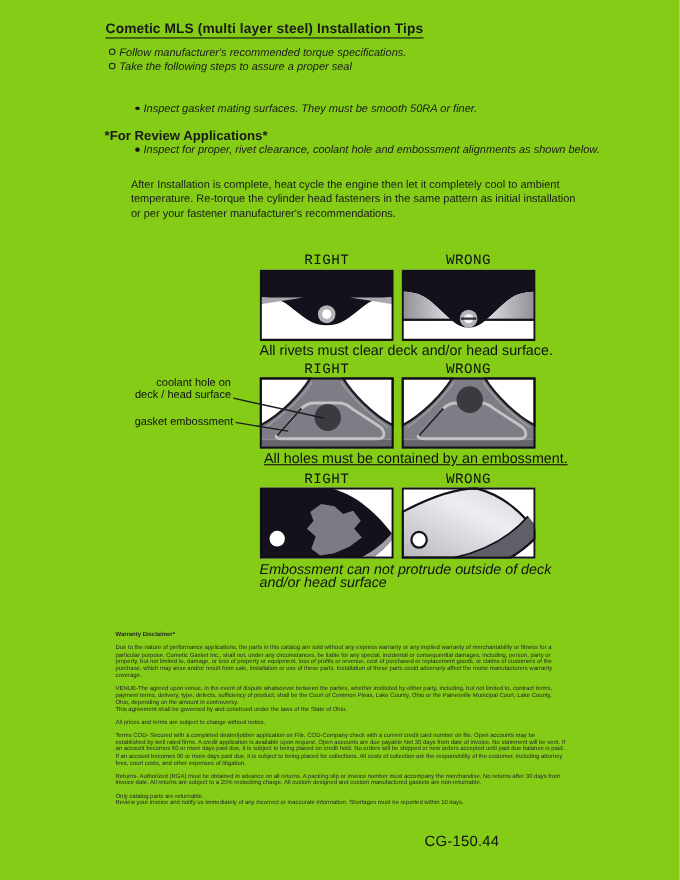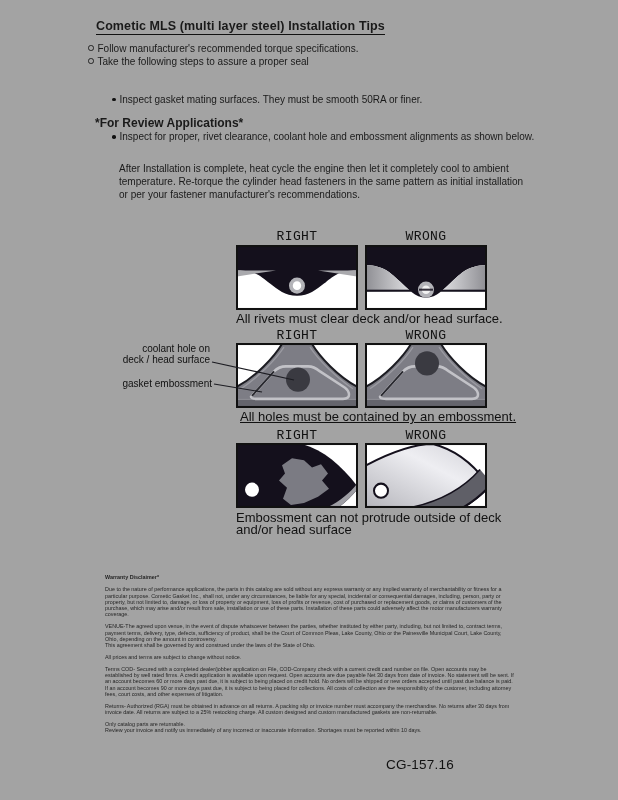--- a/index.html
+++ b/index.html
@@ -1,28 +1,28 @@
 <!DOCTYPE html>
 <html><head>
 <meta charset="utf-8">
 <style>
   html,body{margin:0;padding:0;background:#e9e9e9;}
   .page{
-    position:relative;width:618px;height:800px;background:#a3a3a3;
+    position:relative;width:618px;height:800px;background:#84cc16;
     font-family:"Liberation Sans",sans-serif;color:#1a1a1a;overflow:hidden;
     margin:0 auto;
   }
   .preline{white-space:pre-line;}
 
   .title{
     position:absolute;left:96px;top:19px;font-size:12.5px;font-weight:bold;
     border-bottom:1.5px solid #111;padding-bottom:1px;letter-spacing:.1px;
   }
 
-  .tips{position:absolute;left:88px;top:42px;font-size:10px;line-height:13.4px;}
+  .tips{position:absolute;left:99px;top:42px;font-size:10px;line-height:13.4px;font-style:italic;}
   .tip{white-space:nowrap;}
   .tip .b-circle{
     display:inline-block;width:3.5px;height:3.5px;border:1px solid #222;border-radius:50%;
     margin-right:4px;vertical-align:1.5px;
   }
   .tip.sub{padding-left:24px;margin-top:24px;}
   .tip .b-dot{
     display:inline-block;width:3.5px;height:3.5px;background:#111;border-radius:50%;
     margin-right:4px;vertical-align:1.5px;
   }
@@ -42,21 +42,21 @@
 
   .figbox{position:absolute;width:122px;height:65px;}
   .figbox svg{width:100%;height:100%;display:block;}
   .row1-box{top:245px;}
   .row2-box{top:343px;}
   .row3-box{top:443px;}
 
   .caption{position:absolute;font-size:13px;line-height:11.5px;color:#111;}
   .cap1{left:236px;top:313px;}
   .cap2{left:240px;top:411px;text-decoration:underline;}
-  .cap3{left:236px;top:512px;width:280px;}
+  .cap3{left:236px;top:512px;width:280px;font-style:italic;}
 
   .callout{position:absolute;left:90px;width:120px;text-align:right;font-size:10px;line-height:11.3px;color:#111;}
   .callout.c1{top:343px;}
   .callout.c2{top:378px;width:122px;}
   .leaders{position:absolute;left:110px;top:340px;width:200px;height:75px;pointer-events:none;}
 
   .disclaimer{position:absolute;left:105px;top:574px;width:410px;font-size:5.4px;line-height:6.3px;color:#262626;}
   .disclaimer .dh{font-weight:bold;margin-bottom:6px;}
   .disclaimer p{margin:0 0 5.5px 0;}
 
@@ -209,15 +209,15 @@
     <p class="preline">Due to the nature of performance applications, the parts in this catalog are sold without any express warranty or any implied warranty of merchantability or fitness for a particular purpose.  Cometic Gasket Inc., shall not, under any circumstances, be liable for any special, incidental or consequential damages, including, person, party or property, but not limited to, damage, or loss of property or equipment, loss of profits or revenue, cost of purchased or replacement goods, or claims of customers of the purchase, which may arise and/or result from sale, installation or use of these parts.  Installation of these parts could adversely affect the motor manufacturers warranty coverage.</p>
     <p class="preline">VENUE-The agreed upon venue, in the event of dispute whatsoever between the parties, whether instituted by either party, including, but not limited to, contract terms, payment terms, delivery, type, defects, sufficiency of product, shall be the Court of Common Pleas, Lake County, Ohio or the Painesville Municipal Court, Lake County, Ohio, depending on the amount in controversy.
 This agreement shall be governed by and construed under the laws of the State of Ohio.</p>
     <p class="preline">All prices and terms are subject to change without notice.</p>
     <p class="preline">Terms COD- Secured with a completed dealer/jobber application on File, COD-Company check with a current credit card number on file.  Open accounts may be established by well rated firms.  A credit application is available upon request.  Open accounts are due payable Net 30 days from date of invoice.  No statement will be sent.  If an account becomes 60 or more days past due, it is subject to being placed on credit hold.  No orders will be shipped or new orders accepted until past due balance is paid.  If an account becomes 90 or more days past due, it is subject to being placed for collections.  All costs of collection are the responsibility of the customer, including attorney fees, court costs, and other expenses of litigation.</p>
     <p class="preline">Returns- Authorized (RGA) must be obtained in advance on all returns.  A packing slip or invoice number must accompany the merchandise.  No returns after 30 days from invoice date.  All returns are subject to a 25% restocking charge.  All custom designed and custom manufactured gaskets are non-returnable.</p>
     <p class="preline">Only catalog parts are returnable.
 Review your invoice and notify us immediately of any incorrect or inaccurate information.  Shortages must be reported within 10 days.</p>
   </div>
 
-  <div class="partcode">CG-157.16</div>
+  <div class="partcode">CG-150.44</div>
 
 </div>
 
 </body></html>

